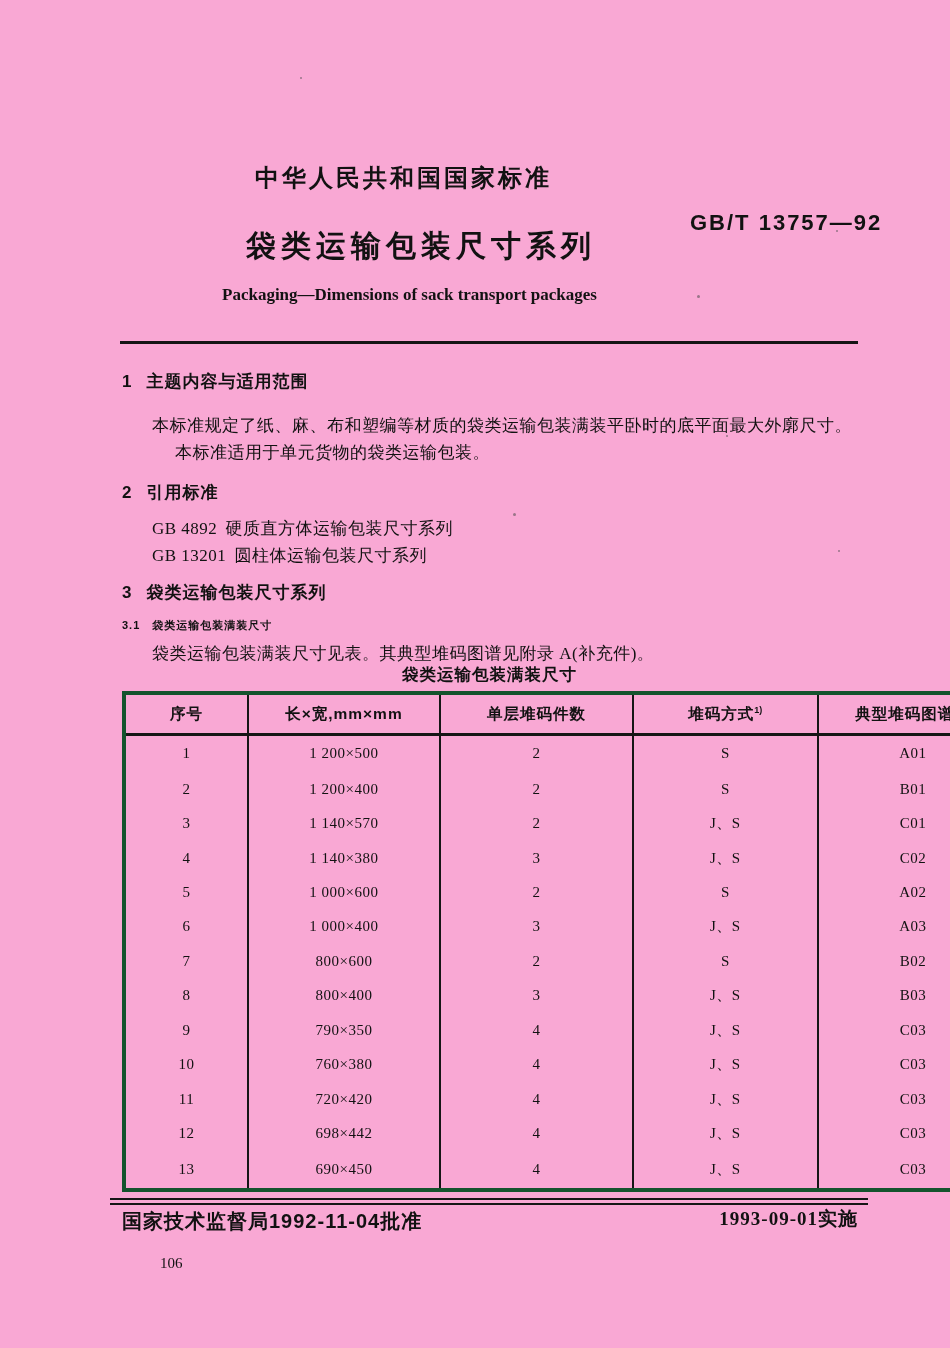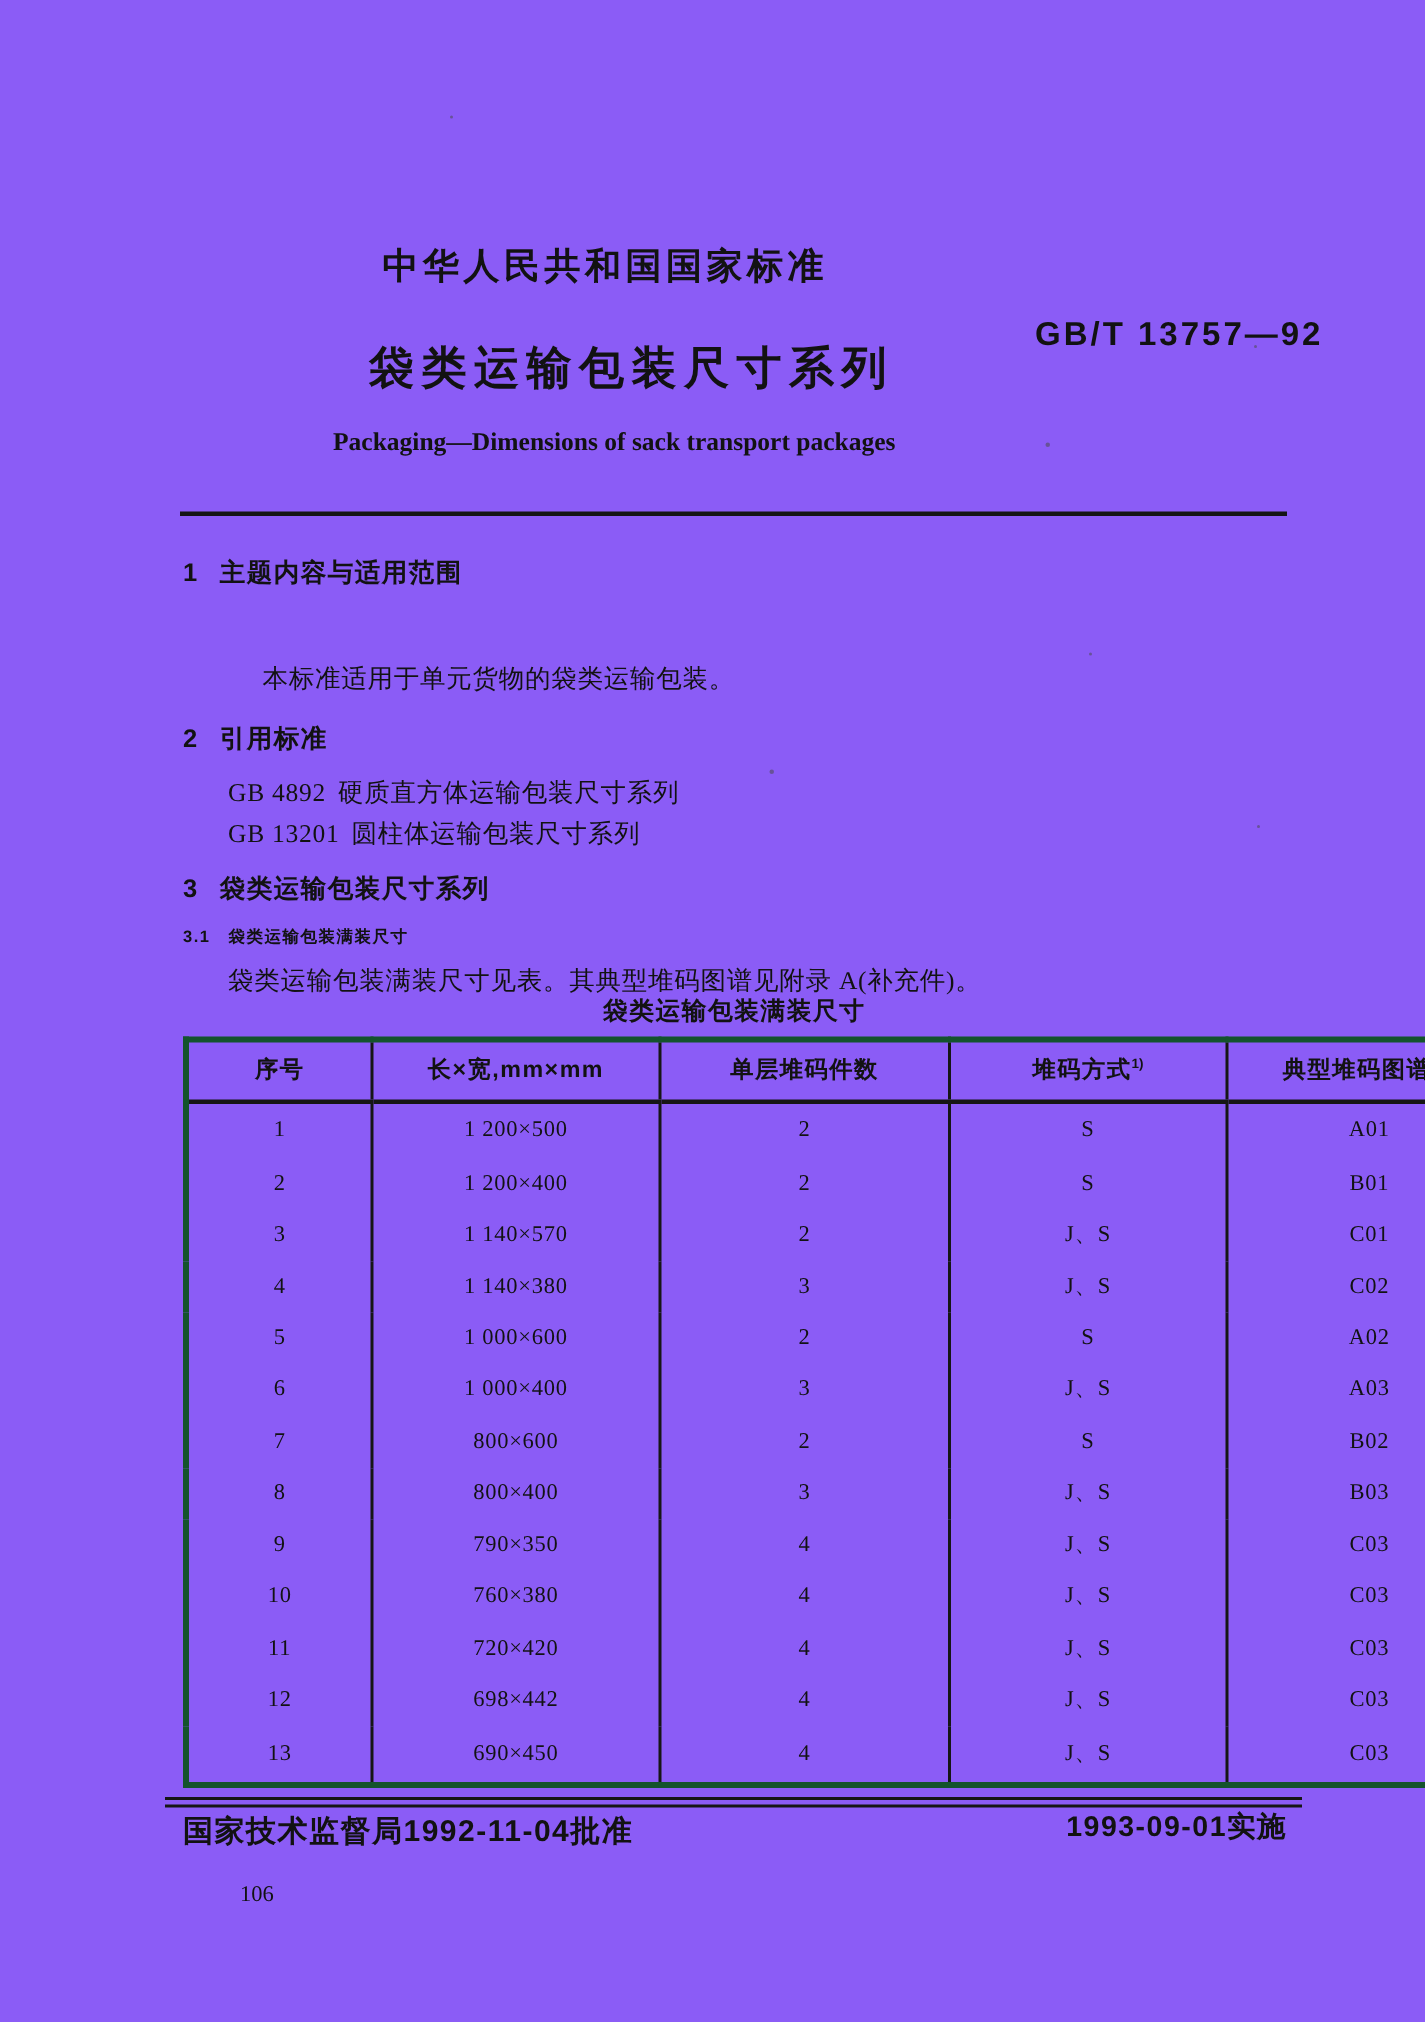--- a/index.html
+++ b/index.html
@@ -2,21 +2,21 @@
 <html><head>
 <meta charset="utf-8">
 <style>
   * { margin: 0; padding: 0; box-sizing: border-box; }
   html, body { background: #e8e8e6; }
   .page {
     position: relative;
     width: 950px;
     height: 1348px;
     margin: 0 auto;
-    background: #8b5cf6;
+    background: #f9a8d4;
     color: #121212;
     overflow: hidden;
     font-family: "Liberation Serif", "DejaVu Serif", serif;
   }
   .abs { position: absolute; line-height: 1; white-space: nowrap; }
 
   
   .std-label {
     left: 255px; top: 166px;
     font-family: "Liberation Sans", "DejaVu Sans", sans-serif;
@@ -94,21 +94,21 @@
     border-top: 2px solid #161616;
     border-bottom: 2px solid #161616;
   }
   .footer-approval {
     left: 122px; top: 1211px;
     font-family: "Liberation Sans", "DejaVu Sans", sans-serif;
     font-weight: bold; font-size: 20px; letter-spacing: 1px;
   }
   .footer-impl {
     right: 92px; top: 1209px;
-    font-family: Liberation Sans, sans-serif;
+    font-family: Liberation Serif, serif;
     font-weight: bold; font-size: 19px; letter-spacing: 1px;
   }
   .page-number { left: 160px; top: 1256px; font-size: 15px; }
 
   
   .speck {
     position: absolute; border-radius: 50%;
     background: #4a4a4a; opacity: 0.55;
   }
 </style>
@@ -119,20 +119,21 @@
 
   <div class="abs std-label">中华人民共和国国家标准</div>
   <div class="abs std-code">GB/T 13757—92</div>
   <div class="abs title-zh">袋类运输包装尺寸系列</div>
   <div class="abs title-en">Packaging—Dimensions of sack transport packages</div>
   <div class="abs top-rule"></div>
 
   <div class="abs sec-head" style="left:122px; top:373px;">
     <span class="sec-num">1</span><span>主题内容与适用范围</span>
   </div>
+  <div class="abs body-line" style="left:152px; top:417px;">本标准规定了纸、麻、布和塑编等材质的袋类运输包装满装平卧时的底平面最大外廓尺寸。</div>
   <div class="abs body-line" style="left:152px; top:444px;margin-left:23px;">本标准适用于单元货物的袋类运输包装。</div>
 
   <div class="abs sec-head" style="left:122px; top:484px;">
     <span class="sec-num">2</span><span>引用标准</span>
   </div>
   <div class="abs body-line" style="left:152px; top:520px;">
     <span>GB 4892</span><span class="ref-name">硬质直方体运输包装尺寸系列</span>
   </div>
   <div class="abs body-line" style="left:152px; top:547px;">
     <span>GB 13201</span><span class="ref-name">圆柱体运输包装尺寸系列</span>

